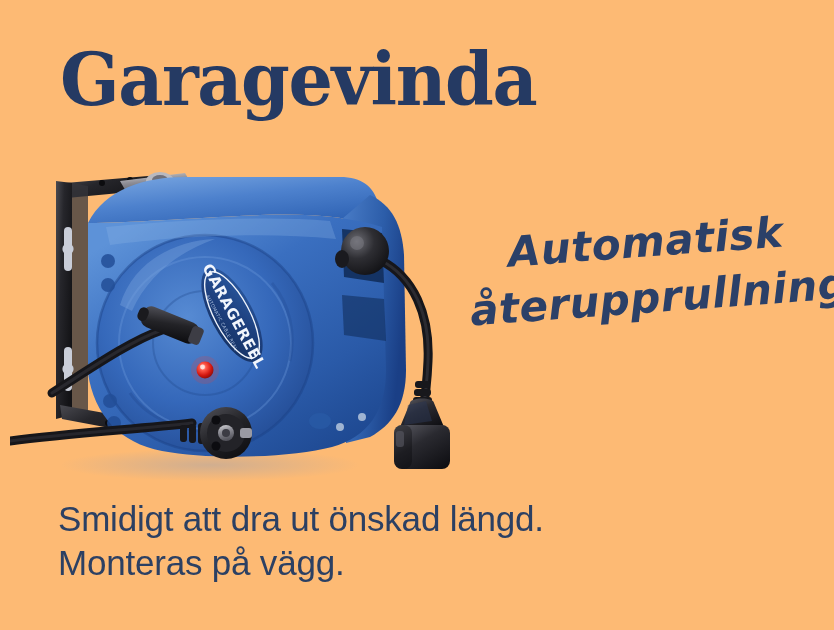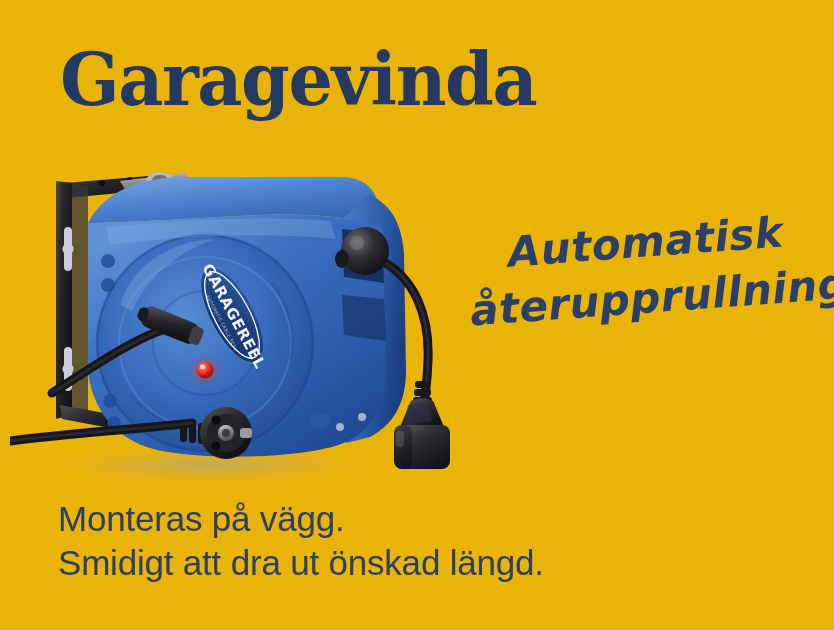--- a/index.html
+++ b/index.html
@@ -8,21 +8,21 @@
     background: #dcdfe8;
   }
   body {
     font-family: "Liberation Sans", sans-serif;
   }
   #banner {
     position: relative;
     width: 834px;
     height: 630px;
     overflow: hidden;
-    background: #eab308;
+    background: #fdba74;
   }
 
   
   #headline {
     position: absolute;
     left: 60px;
     top: 44px;
     font-family: "DejaVu Serif", "Liberation Serif", serif;
     font-weight: 700;
     font-size: 72px;
@@ -284,17 +284,17 @@
       </g>
     </svg>
   </div>
 
   <div id="script-callout">
     <span class="ln1">Automatisk</span>
     <span class="ln2">återupprullning</span>
   </div>
 
   <div id="bottom-copy">
+    <span>Smidigt att dra ut önskad längd.</span>
     <span>Monteras på vägg.</span>
-    <span>Smidigt att dra ut önskad längd.</span>
   </div>
 
 </div>
 
 </body></html>

